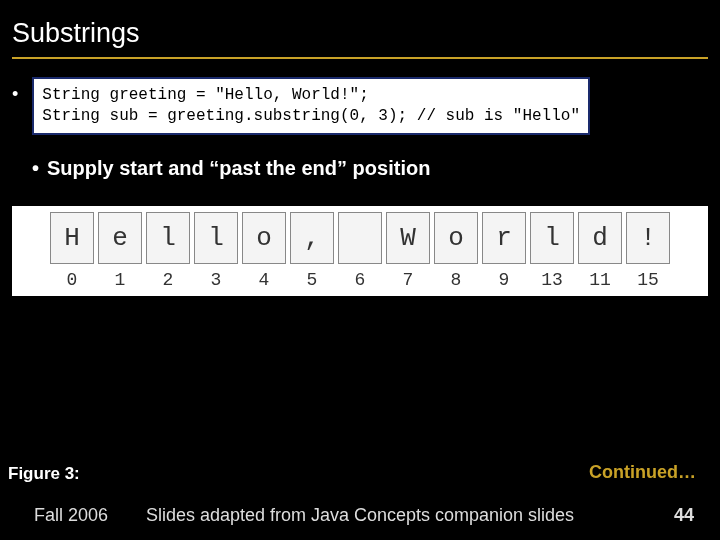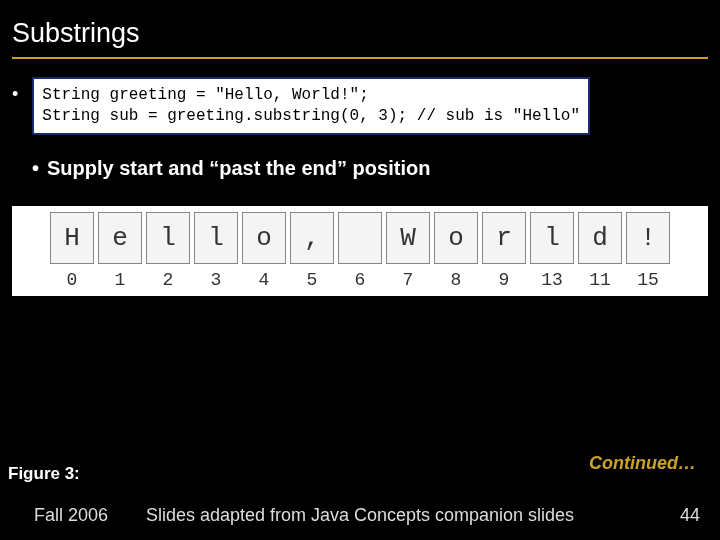--- a/index.html
+++ b/index.html
@@ -100,40 +100,39 @@
     position: absolute;
     left: 8px;
     bottom: 56px;
     font-size: 17px;
     font-weight: bold;
     line-height: 1.25;
   }
   .continued {
     position: absolute;
     right: 24px;
-    bottom: 66px;
+    bottom: 57px;
     font-size: 18px;
     font-weight: bold;
-    font-style: italic;
     color: #c9a227;
     margin-left: 40px;
   }
   .footer {
     position: absolute;
     left: 0;
     right: 0;
     bottom: 14px;
     display: flex;
     align-items: center;
     font-size: 18px;
     color: #ddd;
   }
   .footer .fl { margin-left: 34px; }
   .footer .fc { position: absolute; left: 0; right: 0; text-align: center; }
-  .footer .fr { margin-left: auto; margin-right: 20px; }
+  .footer .fr { margin-left: auto; margin-right: 26px; font-weight: bold; }
 </style>
 </head>
 <body>
 
 <div class="slide">
 
   <div class="title">Substrings</div>
   <hr class="hr">
 
   <div class="bullet-row">

